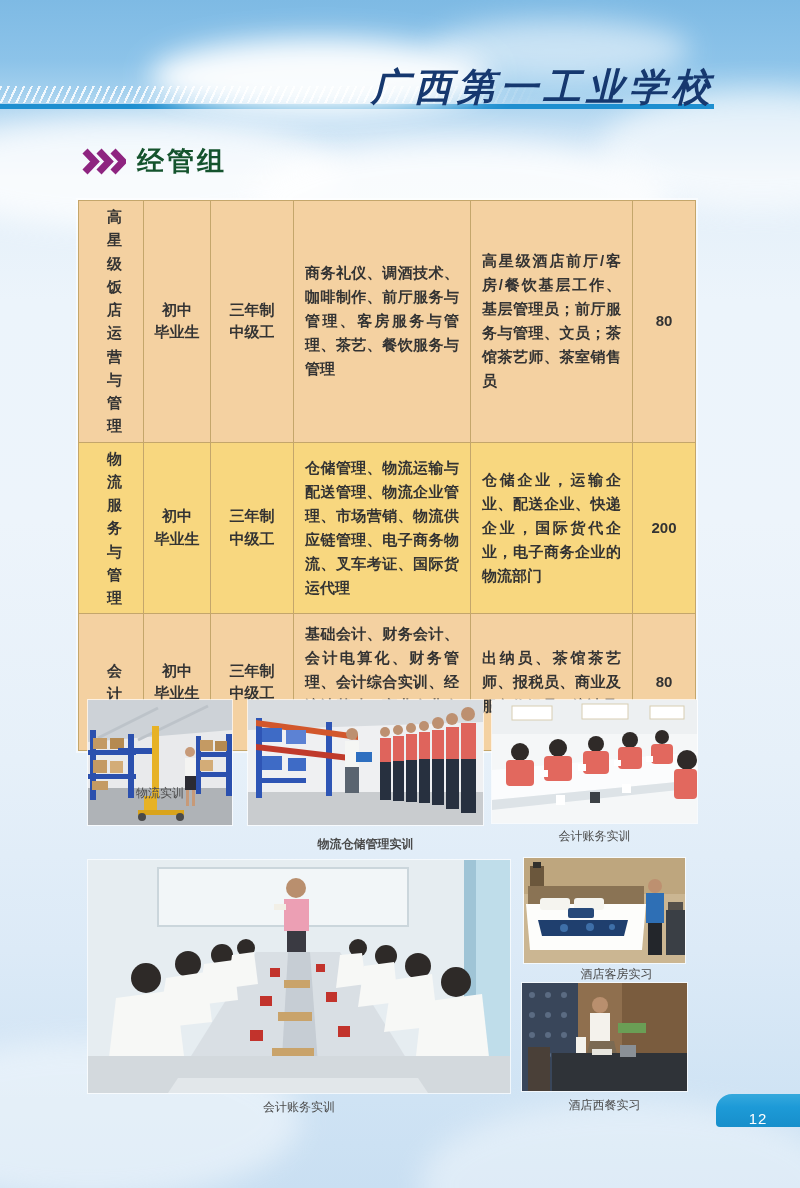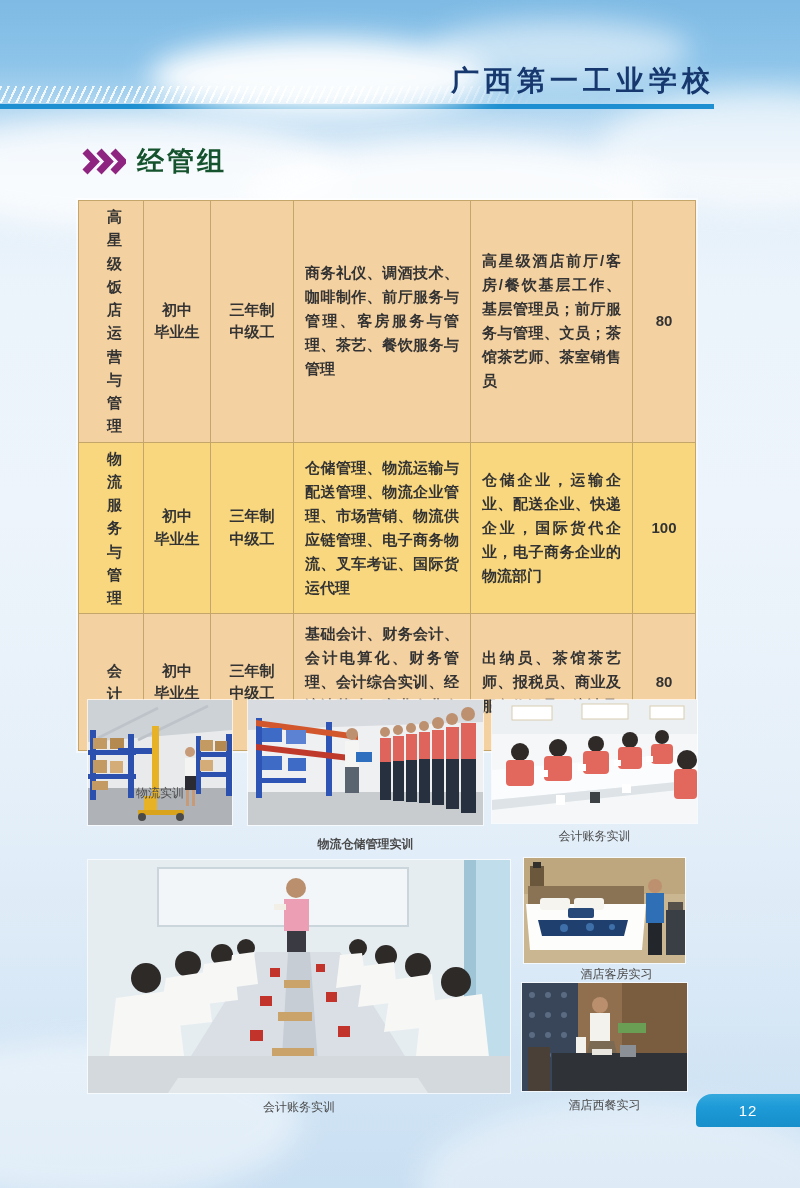--- a/index.html
+++ b/index.html
@@ -12,22 +12,22 @@
   .cloud{position:absolute;background:#fff;border-radius:50%;filter:blur(14px);}
   .stripes{
     position:absolute;left:0;top:86px;width:540px;height:17px;z-index:3;
     background:repeating-linear-gradient(115deg,rgba(255,255,255,.85) 0 2px,rgba(255,255,255,0) 2px 7px);
     -webkit-mask-image:linear-gradient(to right,#000 65%,transparent 100%);
     mask-image:linear-gradient(to right,#000 65%,transparent 100%);
   }
   .head-line{position:absolute;left:0;top:104px;width:714px;height:5px;background:#1E8FD0;z-index:1;}
   .school-name{
     position:absolute;top:62px;right:85px;z-index:4;
-    font-family:"DejaVu Serif","Liberation Serif",serif;font-weight:bold;
-    font-size:28px;letter-spacing:5px;color:#16386F;
+    font-family:"DejaVu Serif","Liberation Serif",serif;font-style:italic;font-weight:bold;
+    font-size:38px;letter-spacing:5px;color:#16386F;
   }
   .section-title{position:absolute;left:82px;top:143px;display:flex;align-items:center;gap:11px;z-index:4;}
   .section-title .label{font-size:27px;font-weight:bold;color:#14532d;letter-spacing:3px;}
   
   .major-table{
     position:absolute;left:78px;top:200px;width:617px;z-index:4;
     border-collapse:collapse;table-layout:fixed;
     box-shadow:0 0 0 2px rgba(255,255,255,.55);
   }
   .major-table th,.major-table td{border:1px solid #C4A66B;}
@@ -53,24 +53,24 @@
   .cap2{left:248px;top:836px;width:235px;font-weight:bold;}
   .cap3{left:492px;top:828px;width:205px;}
   .ph4{left:88px;top:860px;width:422px;height:233px;}
   .cap4{left:88px;top:1099px;width:422px;}
   .ph5{left:524px;top:858px;width:161px;height:105px;}
   .cap5{left:536px;top:966px;width:161px;}
   .ph6{left:522px;top:983px;width:165px;height:108px;}
   .cap6{left:522px;top:1097px;width:165px;}
   
   .page-tab{
-    position:absolute;right:0;top:1094px;width:104px;height:33px;z-index:5;
+    position:absolute;right:0;top:1094px;width:84px;height:33px;z-index:5;
     background:linear-gradient(180deg,#35A9DD,#1D9AD7 40%,#178FCB);
     border-radius:16px 0 0 4px;color:#FFF;font-size:15px;
-    display:flex;align-items:center;justify-content:center;letter-spacing:1px;
+    display:flex;align-items:flex-end;justify-content:center;letter-spacing:1px;
   }
 </style>
 </head>
 <body>
 
 <div class="cloud" style="left:150px;top:38px;width:340px;height:78px;z-index:2;opacity:.95;"></div>
 <div class="cloud" style="left:430px;top:20px;width:260px;height:60px;z-index:0;opacity:.55;"></div>
 <div class="cloud" style="left:600px;top:90px;width:320px;height:120px;z-index:0;opacity:.6;"></div>
 <div class="cloud" style="left:-80px;top:118px;width:420px;height:110px;z-index:0;opacity:.75;"></div>
 <div class="cloud" style="left:250px;top:140px;width:420px;height:120px;z-index:0;opacity:.8;"></div>
@@ -111,21 +111,21 @@
     <td class="cell-center">80</td>
   </tr>
   <tr class="row-b" style="height:150px">
     <td class="cell-major">物流服务与管理</td>
     <td class="cell-center pre">初中
 毕业生</td>
     <td class="cell-center pre">三年制
 中级工</td>
     <td class="cell-text">仓储管理、物流运输与配送管理、物流企业管理、市场营销、物流供应链管理、电子商务物流、叉车考证、国际货运代理</td>
     <td class="cell-text">仓储企业，运输企业、配送企业、快递企业，国际货代企业，电子商务企业的物流部门</td>
-    <td class="cell-center">100</td>
+    <td class="cell-center">200</td>
   </tr>
   <tr class="row-a" style="height:127px">
     <td class="cell-major">会计</td>
     <td class="cell-center pre">初中
 毕业生</td>
     <td class="cell-center pre">三年制
 中级工</td>
     <td class="cell-text">基础会计、财务会计、会计电算化、财务管理、会计综合实训、经济法基础、商业企业会计、税收基础</td>
     <td class="cell-text">出纳员、茶馆茶艺师、报税员、商业及服务收银员、统计员</td>
     <td class="cell-center">80</td>

